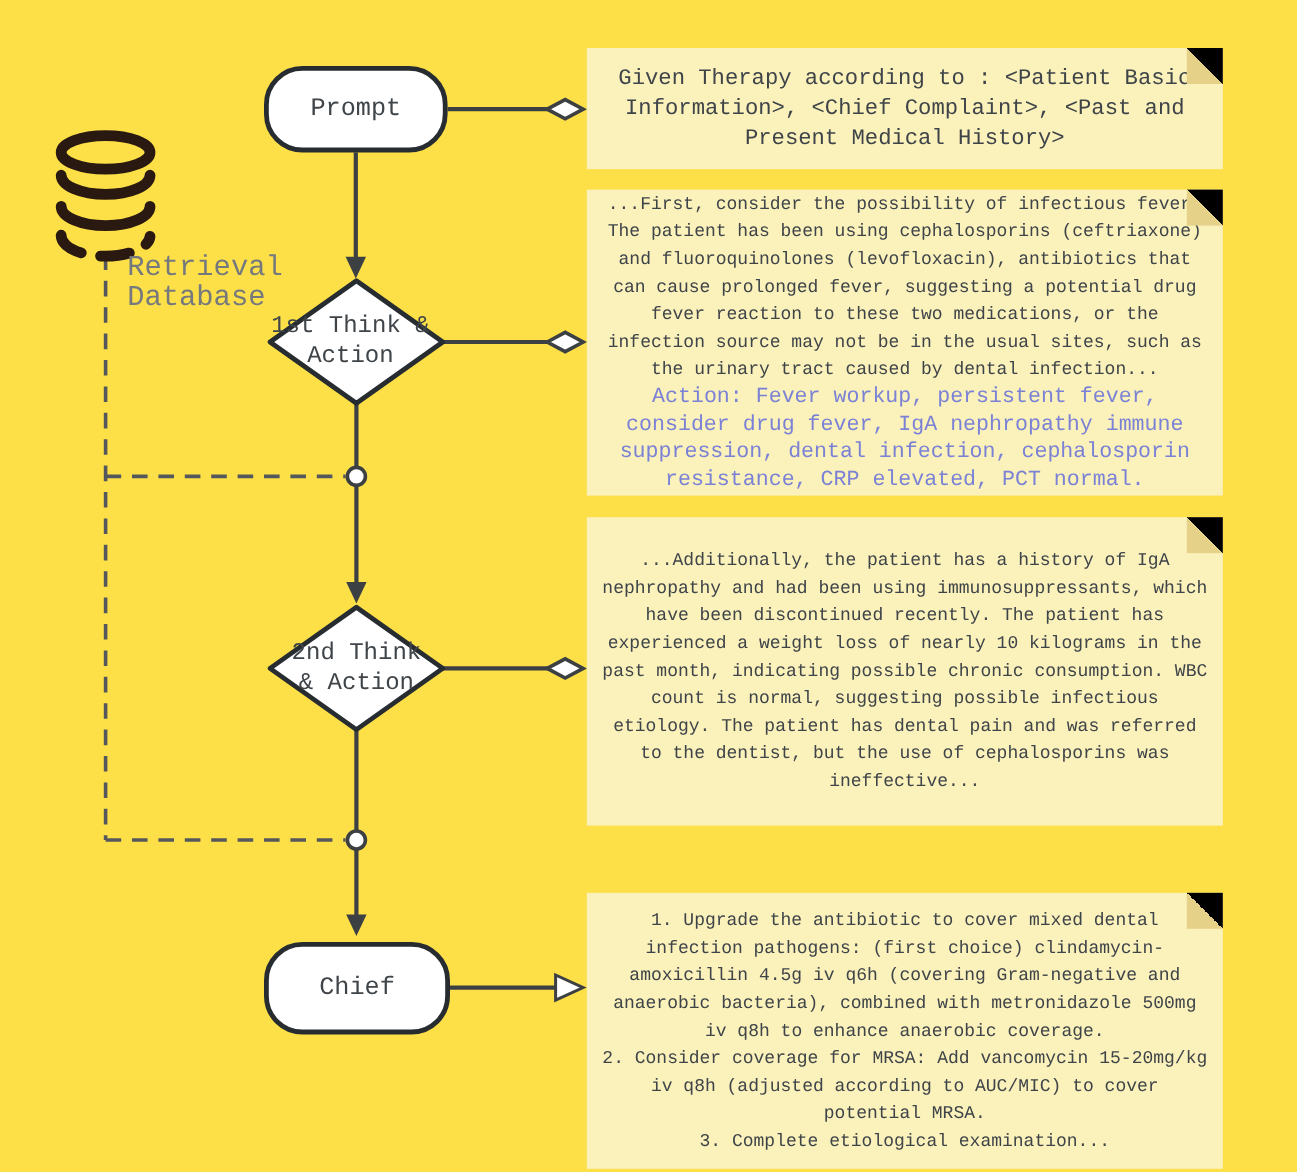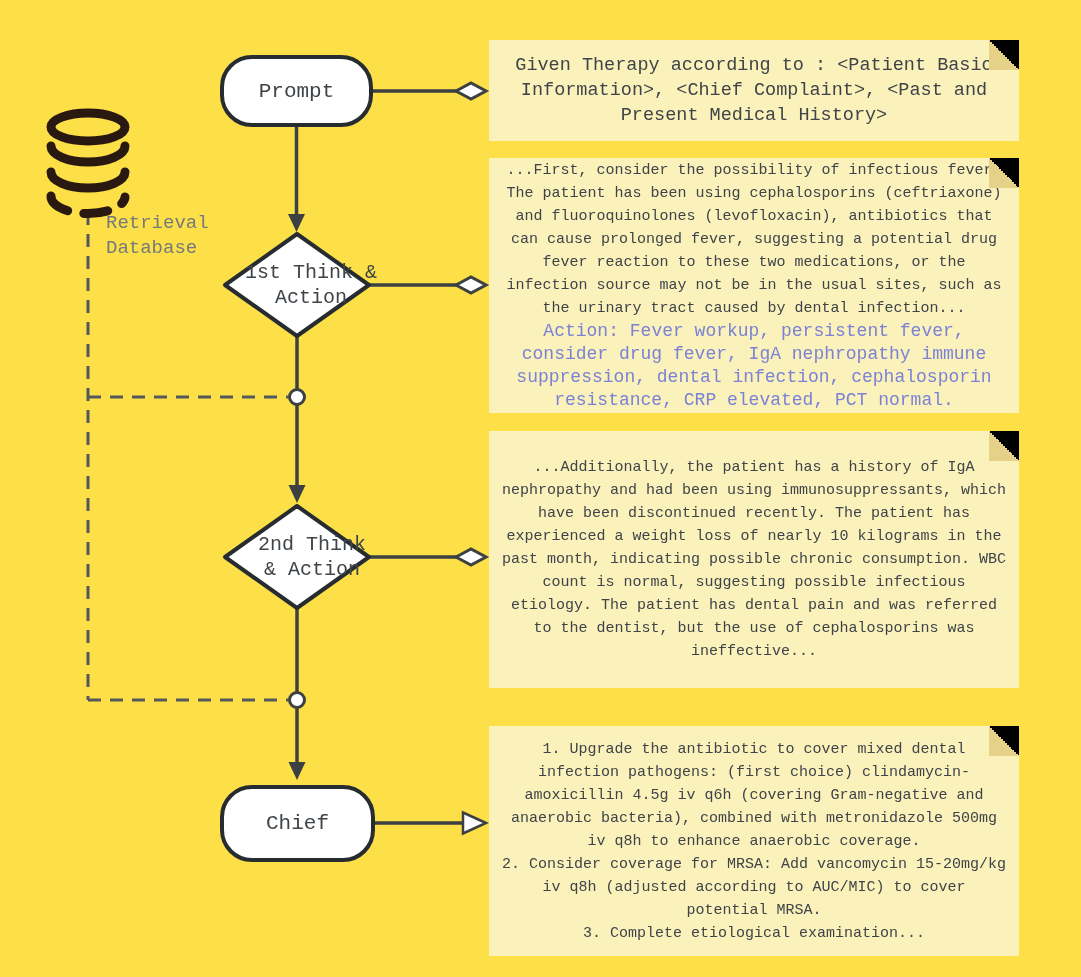--- a/index.html
+++ b/index.html
@@ -29,46 +29,46 @@
   }
   #prompt-node { left:220px; top:55px;  width:153px; height:72px; }
   #output-node { left:220px; top:785px; width:155px; height:77px; }
 
   
   .diamond-label {
     position:absolute; width:140px; height:70px;
     display:flex; align-items:center; justify-content:center; text-align:center;
     color:#3F4449; font-size:20px; line-height:25px; white-space:pre-line;
   }
-  #think1-label { left:241px; top:250px; }
-  #think2-label { left:242px; top:522px; }
+  #think1-label { left:222px; top:250px; }
+  #think2-label { left:227px; top:522px; }
 
   .db-label {
     position:absolute; left:106px; top:211px; width:120px;
-    color:#75797D; font-size:19px; line-height:25px; white-space:pre-line;
+    color:#75797D; font-size:24px; line-height:25px; white-space:pre-line;
   }
 
   
   .note {
     position:absolute; left:489px; width:530px; background:#FAF1BB;
     box-sizing:border-box; display:flex; flex-direction:column;
     align-items:center; justify-content:center;
     text-align:center; padding:4px 10px;
   }
   .note-fold {
     position:absolute; top:0; right:0; width:30px; height:30px;
     background:linear-gradient(225deg, #000000 0%, #000000 50%, #E6D189 50%, #E6D189 100%);
   }
   .note-text   { color:#3F4449; font-size:15px; line-height:23px; white-space:pre-line; }
   .note-action { color:#7B82D6; font-size:18px; line-height:23px; white-space:pre-line; }
   #prompt-note { top:40px;  height:101px; font-size:18px; }
   #prompt-note .note-text { font-size:18.5px; line-height:25px; }
   #think1-note { top:158px; height:255px; }
   #think2-note { top:431px; height:257px; }
-  #output-note { top:726px; height:230px; }
+  #output-note { top:744px; height:230px; }
 </style>
 </head>
 <body>
 
 <div class="canvas">
 
   <svg class="layer" width="1081" height="977" viewBox="0 0 1081 977">
 
     <g>
       <path class="dash" d="M88 212 V700"></path>

